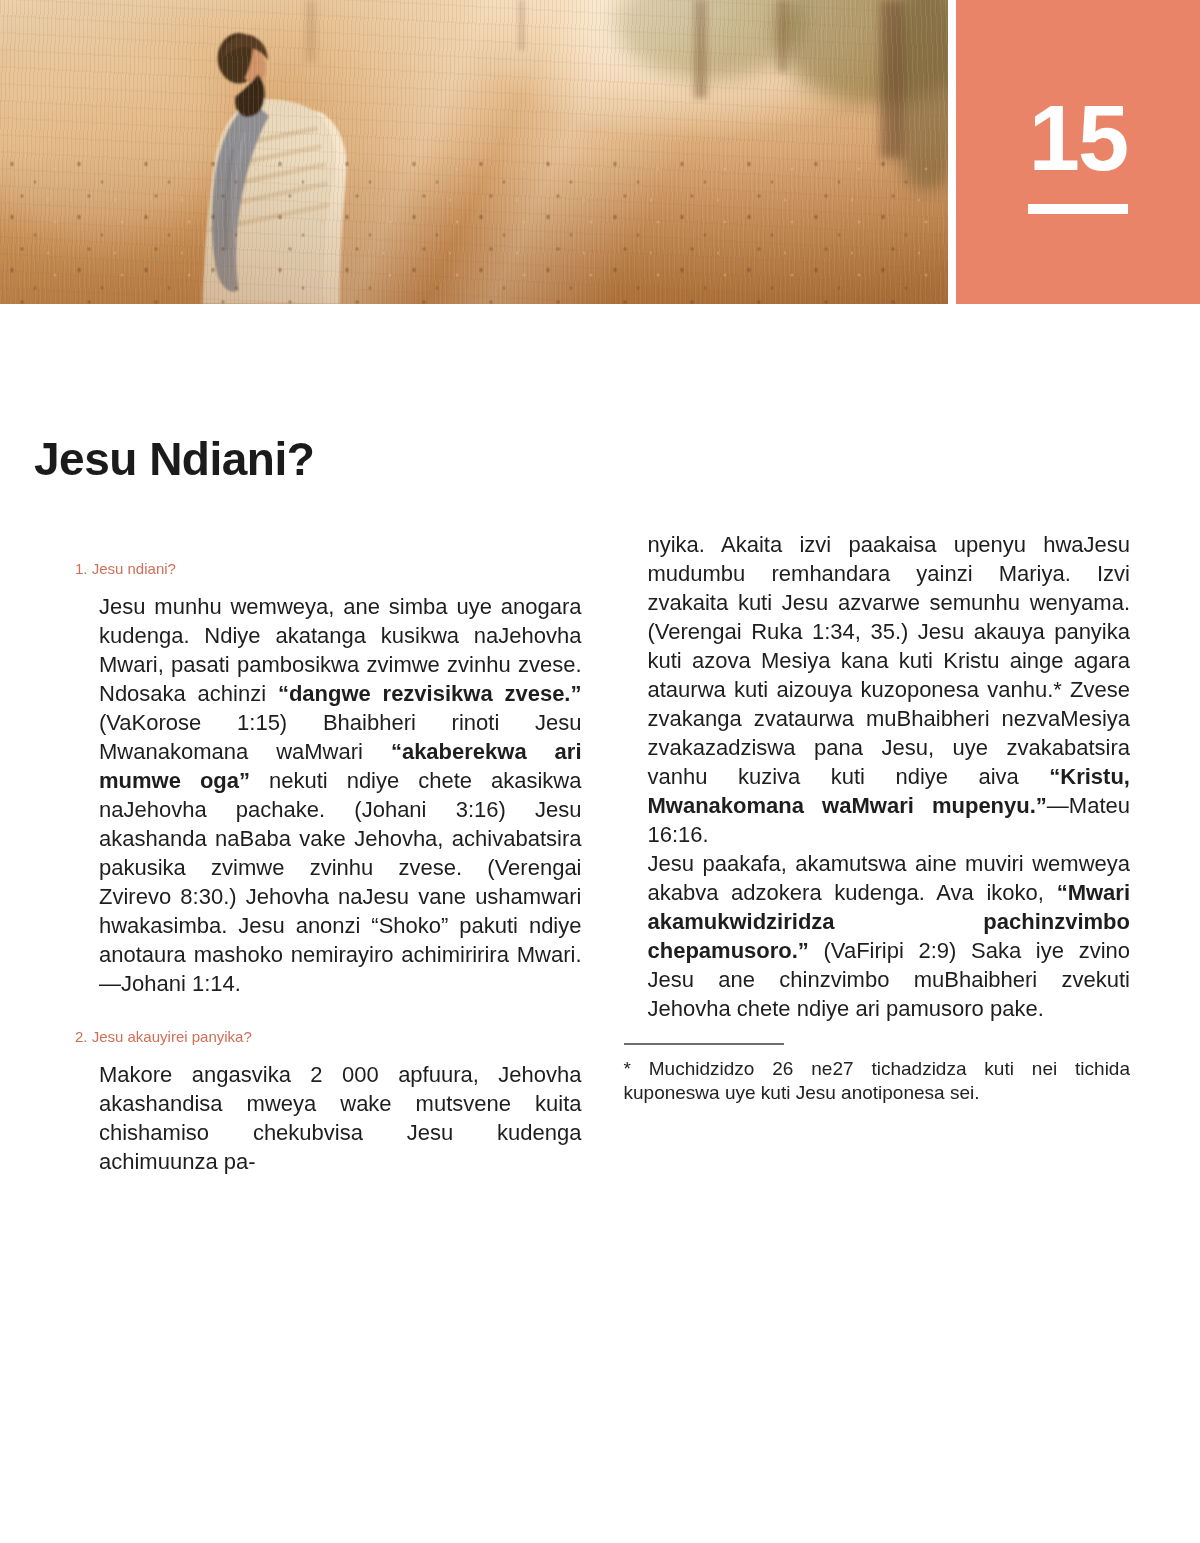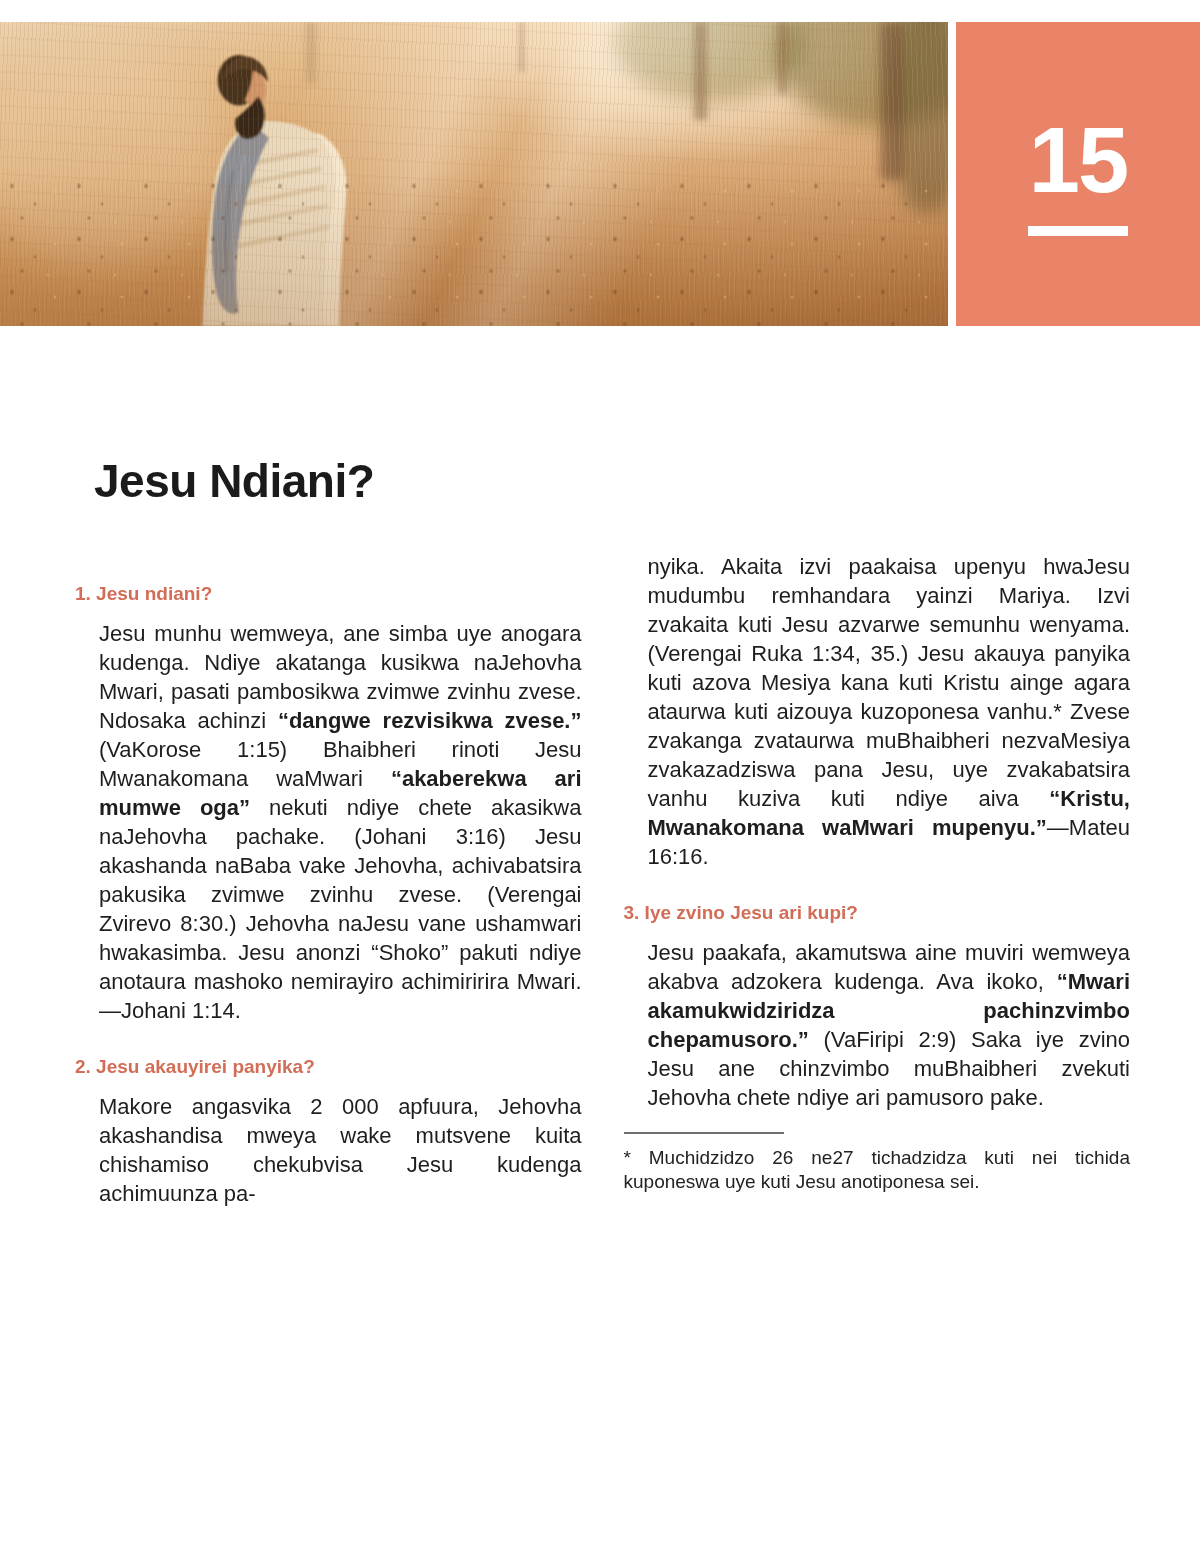--- a/index.html
+++ b/index.html
@@ -6,21 +6,21 @@
   html,body { background:#ffffff; }
   body {
     width:1200px; height:1543px;
     font-family:"Liberation Sans", sans-serif;
     color:#1e1e1e;
     position:relative;
     overflow:hidden;
   }
 
   
-  .header { position:relative; width:1200px; height:384px;margin-top:22px; }
+  .header { position:relative; width:1200px; height:384px; }
 
   .photo {
     position:absolute; left:0; top:0; width:948px; height:304px; overflow:hidden;
     background:
       radial-gradient(ellipse 320px 190px at 73% 2%, rgba(255,250,240,.95), rgba(255,241,219,.55) 40%, rgba(255,241,219,0) 72%),
       radial-gradient(ellipse 760px 520px at 80% -12%, rgba(255,236,208,.55), rgba(255,236,208,0) 65%),
       linear-gradient(171deg, #ecd2ae 0%, #e5bd8c 18%, #dcab74 34%, #d2995e 52%, #c68950 70%, #ba7c44 88%, #b07440 100%);
   }
   .photo > div { position:absolute; }
   .foliage-1 { left:615px; top:-35px; width:190px; height:115px; background:rgba(152,132,72,.5); filter:blur(10px); border-radius:50%; }
@@ -61,36 +61,36 @@
     position:absolute; left:956px; top:0; width:244px; height:304px;
     background:var(--accent, #e98468);
     display:flex; flex-direction:column; align-items:center;
     padding-top:92px;
   }
   .badge-num { color:#ffffff; font-weight:bold; font-size:92px; line-height:1; letter-spacing:-2px; }
   .badge-bar { width:100px; height:10px; background:#ffffff; margin-top:20px; }
 
   
   .page-title {
-    margin:48px 0 0 94px;
+    margin:48px 0 0 34px;
     font-size:46px; font-weight:bold; letter-spacing:-.5px; color:#1b1b1b;
   }
   .columns {
     display:flex; gap:42px;
     padding:0 70px 0 75px;
     margin-top:44px;
   }
   .col { flex:1 1 0; min-width:0; }
   .para {
     font-size:22px; line-height:29px; text-align:justify;
     padding-left:24px; color:#1e1e1e;
   }
   .para .b { font-weight:bold; }
   .sec-heading {
-    font-size:19px; line-height:1.25; font-weight:bold;
+    font-size:15px; line-height:1.25; font-weight:normal;
     color:var(--heading, #d26e57);
     margin:30px 0 13px 0;
   }
   .footnote-rule { width:160px; height:2px; background:#6f6f6f; margin:20px 0 12px 0; }
   .footnote { font-size:19px; line-height:24px; color:#222; text-align:justify; }
 </style>
 </head>
 <body>
 
 <div class="header">
@@ -158,18 +158,17 @@
 
 <div class="columns">
   <div class="col">
       <h2 class="sec-heading">1. Jesu ndiani?</h2>
       <p class="para"><span>Jesu munhu wemweya, ane simba uye anogara kudenga. Ndiye akatanga kusikwa naJehovha Mwari, pasati pambosikwa zvimwe zvinhu zvese. Ndosaka achinzi </span><span class="b">“dangwe rezvisikwa zvese.”</span><span> (VaKorose 1:15) Bhaibheri rinoti Jesu Mwanakomana waMwari </span><span class="b">“akaberekwa ari mumwe oga”</span><span> nekuti ndiye chete akasikwa naJehovha pachake. (Johani 3:16) Jesu akashanda naBaba vake Jehovha, achivabatsira pakusika zvimwe zvinhu zvese. (Verengai Zvirevo 8:30.) Jehovha naJesu vane ushamwari hwakasimba. Jesu anonzi “Shoko” pakuti ndiye anotaura mashoko nemirayiro achimiririra Mwari.—Johani 1:14.</span></p>
       <h2 class="sec-heading">2. Jesu akauyirei panyika?</h2>
       <p class="para"><span>Makore angasvika 2 000 apfuura, Jehovha akashandisa mweya wake mutsvene kuita chishamiso chekubvisa Jesu kudenga achimuunza pa-</span></p>
     </div>
   <div class="col">
       <p class="para"><span>nyika. Akaita izvi paakaisa upenyu hwaJesu mudumbu remhandara yainzi Mariya. Izvi zvakaita kuti Jesu azvarwe semunhu wenyama. (Verengai Ruka 1:34, 35.) Jesu akauya panyika kuti azova Mesiya kana kuti Kristu ainge agara ataurwa kuti aizouya kuzoponesa vanhu.* Zvese zvakanga zvataurwa muBhaibheri nezvaMesiya zvakazadziswa pana Jesu, uye zvakabatsira vanhu kuziva kuti ndiye aiva </span><span class="b">“Kristu, Mwanakomana waMwari mupenyu.”</span><span>—Mateu 16:16.</span></p>
-      <h2 class="sec-heading">3. Iye zvino Jesu ari kupi?</h2>
       <p class="para"><span>Jesu paakafa, akamutswa aine muviri wemweya akabva adzokera kudenga. Ava ikoko, </span><span class="b">“Mwari akamukwidziridza pachinzvimbo chepamusoro.”</span><span> (VaFiripi 2:9) Saka iye zvino Jesu ane chinzvimbo muBhaibheri zvekuti Jehovha chete ndiye ari pamusoro pake.</span></p>
       <div class="footnote-rule"></div>
       <p class="footnote">* Muchidzidzo 26 ne27 tichadzidza kuti nei tichida kuponeswa uye kuti Jesu anotiponesa sei.</p>
     </div>
 </div>
 
 </body></html>

